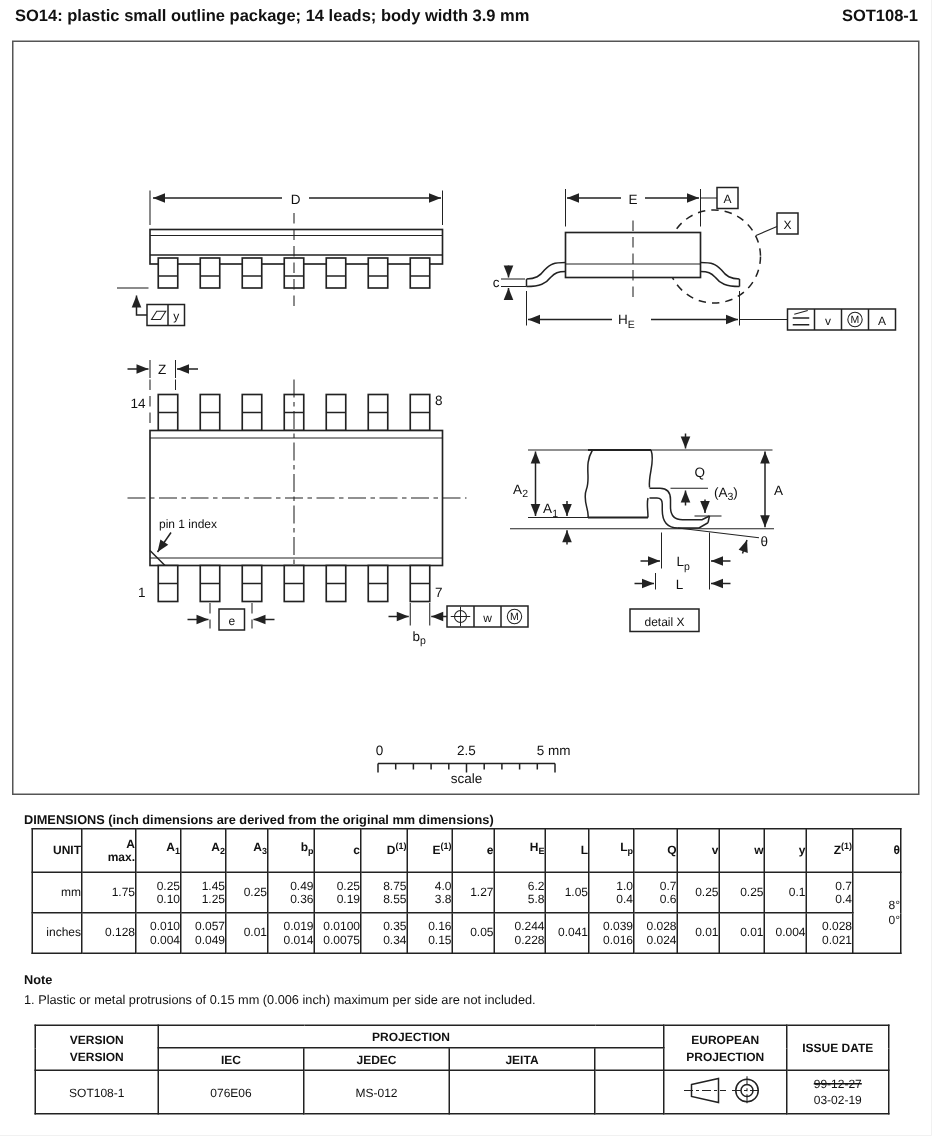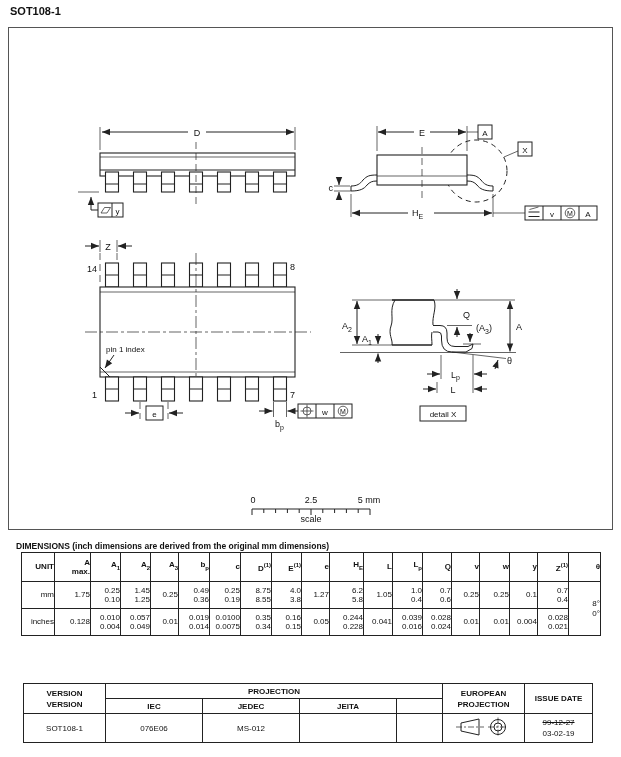--- a/index.html
+++ b/index.html
@@ -34,20 +34,21 @@
   .foot tr.hr{height:15px}
   .foot tr.dr{height:29px}
   .st{text-decoration:line-through}
 </style>
 </head>
 <body>
 
 <div class="page">
 
   <div class="hdr">
+    <span>SO14: plastic small outline package; 14 leads; body width 3.9 mm</span>
     <span>SOT108-1</span>
   </div>
 
   <svg class="drawing" width="621" height="538" viewBox="0 0 621 538">
     <defs>
       <marker id="ar" viewBox="0 0 10 10" refX="10" refY="5" markerWidth="10" markerHeight="8" orient="auto-start-reverse">
           <path d="M0,1 L10,5 L0,9 Z" fill="#222"></path>
         </marker>
       <g id="ltop">
           <rect x="105.5" y="263" width="13" height="24" class="wf"></rect>
@@ -452,20 +453,24 @@
             <div>0.004</div>
           </td>
           <td>
             <div>0.028</div>
             <div>0.021</div>
           </td>
         </tr>
       </tbody>
   </table>
 
+  <div class="note">
+    <div class="nt">Note</div>
+    <div>1. Plastic or metal protrusions of 0.15 mm (0.006 inch) maximum per side are not included.</div>
+  </div>
 
   <table class="foot">
     <colgroup>
       <col style="width:82px">
         <col style="width:97px">
         <col style="width:97px">
       <col style="width:97px">
         <col style="width:46px">
         <col style="width:82px">
         <col style="width:68px">

